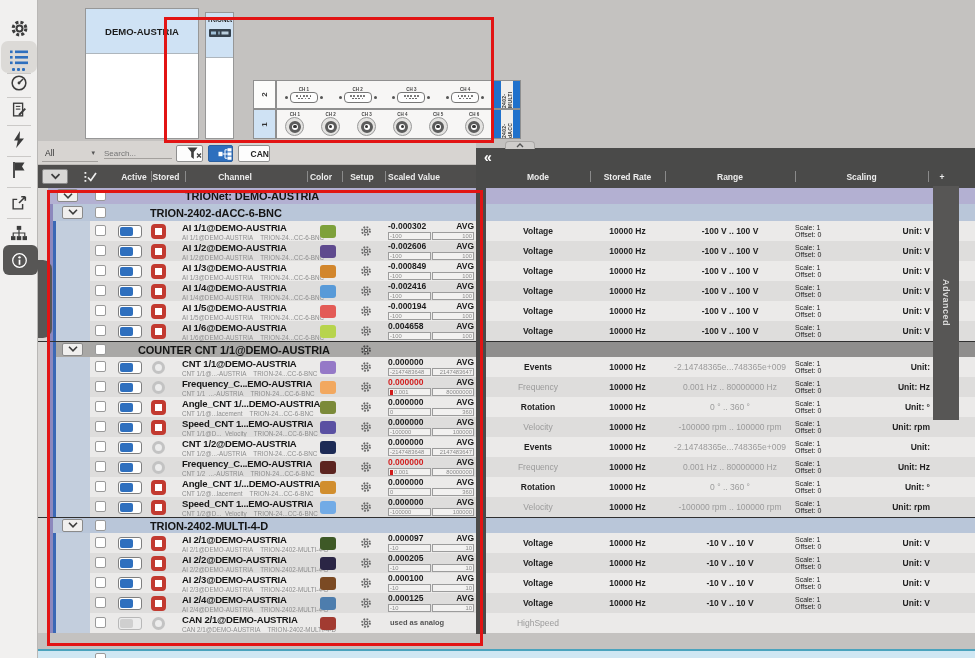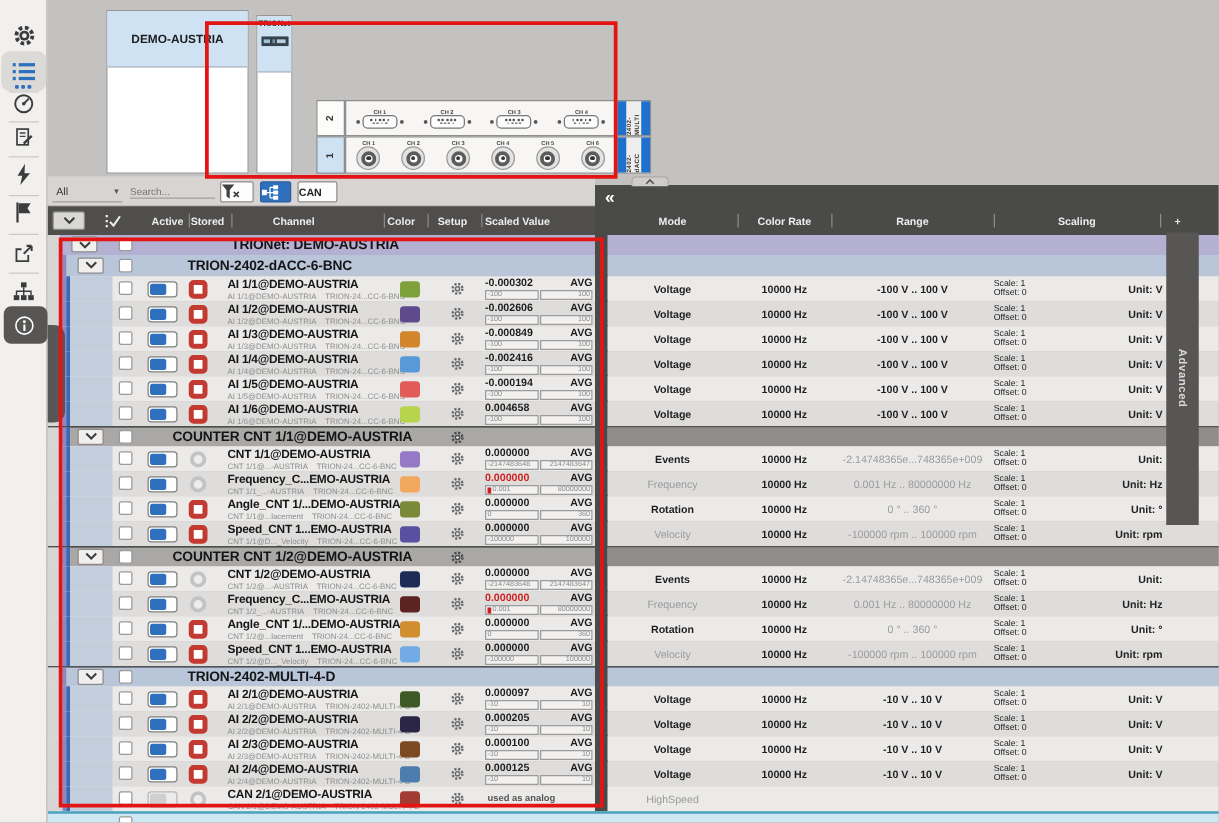--- a/index.html
+++ b/index.html
@@ -45,21 +45,21 @@
   .strip .bmid {width:12px;display:flex;align-items:center;justify-content:center}
   .strip .bmid span {writing-mode:vertical-rl;transform:rotate(180deg);font-size:5px;font-weight:700;color:#333;letter-spacing:.3px}
 
   
   #toolbar {position:absolute;left:38px;top:141px;width:438px;height:24px;background:#d7d4d1;border-bottom:1px solid #bdbab7}
   .tb {position:absolute;top:4px;height:17px;display:flex;align-items:center}
   #tb-all {left:4px;width:56px;padding:0 3px;justify-content:space-between;font-size:8.5px;color:#333;border-bottom:1px solid #a3a09d}
   #tb-all .tri {font-size:7px;color:#555}
   #tb-search {left:66px;width:70px}
   #tb-search input {width:68px;border:0;border-bottom:1px solid #a3a09d;background:transparent;font-size:8px;color:#666;outline:none;font-family:inherit}
-  .tbbtn {background:#fdfdfd;border:1px solid #8f8f8f;border-radius:2px;display:flex;align-items:center;justify-content:flex-start}
+  .tbbtn {background:#fdfdfd;border:1px solid #8f8f8f;border-radius:2px;display:flex;align-items:center;justify-content:flex-end}
   #tb-filter {left:138px;width:27px}
   #tb-tree {left:170px;width:25px;background:#2e6fbe;border-color:#2a5f9f}
   #tb-can {left:200px;width:32px;font-size:8.5px;font-weight:700;color:#222}
 
   
   #lheader {position:absolute;left:38px;top:165px;width:438px;height:23px;background:#4f4e4d;z-index:1}
   #lh-chev {position:absolute;left:4px;top:4px;width:26px;height:15px;background:#d9d8d6;border:1px solid #8a8a8a;border-radius:2px;display:flex;align-items:center;justify-content:center}
   .lh-lab {position:absolute;top:0;height:23px;display:flex;align-items:center;justify-content:center;font-size:8.5px;font-weight:600;color:#ececec}
   .hsep {position:absolute;top:6px;width:1px;height:11px;background:#8a8a8a}
 
@@ -464,21 +464,21 @@
 
 <div id="collapse-tab">
   <svg width="8" height="5" viewBox="0 0 8 5">
       <path d="M1 4 L4 1 L7 4" fill="none" stroke="#555" stroke-width="1.4"></path>
     </svg>
 </div>
 
 <div id="rheader">
   <div id="rh-collapse">«</div>
   <div class="rh-lab" style="left:10px;width:104px">Mode</div>
-  <div class="rh-lab" style="left:114px;width:75px">Color Rate</div>
+  <div class="rh-lab" style="left:114px;width:75px">Stored Rate</div>
   <div class="rh-lab" style="left:189px;width:130px">Range</div>
   <div class="rh-lab" style="left:319px;width:133px">Scaling</div>
   <div class="rh-lab" style="left:452px;width:28px">+</div>
   <div class="hsep" style="left:114px;top:23px"></div>
     <div class="hsep" style="left:189px;top:23px"></div>
   <div class="hsep" style="left:319px;top:23px"></div>
     <div class="hsep" style="left:452px;top:23px"></div>
 </div>
 
 <div id="rows">
@@ -1010,247 +1010,226 @@
       <div class="rdiv"></div>
       <div class="rc mode dim">Velocity</div>
       <div class="rc rate">10000 Hz</div>
       <div class="rc range dim">-100000 rpm .. 100000 rpm</div>
       <div class="rc scal">
         <span>Scale: 1</span>
         <span>Offset: 0</span>
       </div>
       <div class="rc unit">Unit: rpm</div>
     </div>
-    <div class="row gcnt">
-      <div class="pad"></div>
-      <div class="gp"></div>
-      <div class="gb"></div>
+    <div class="row ch a0">
+      <div class="pad"></div>
+      <div class="gp"></div>
+      <div class="gb"></div>
+      <div class="ind"></div>
+      <div class="cb"></div>
+      <div class="tg">
+        <div class="tgk"></div>
+      </div>
+      <div class="st gray"></div>
+      <div class="nb">
+        <div class="nm">CNT 1/2@DEMO-AUSTRIA</div>
+        <div class="sbt">
+          <span>CNT 1/2@...-AUSTRIA</span>
+          <span>TRION-24...CC-6-BNC</span>
+        </div>
+      </div>
+      <div class="sw" style="background: rgb(29, 43, 86);"></div>
+      <div class="gearw">
+        <svg width="12" height="12" viewBox="0 0 16 16">
+          <circle cx="8" cy="8" r="5.2" fill="none" stroke="#6a6a6a" stroke-width="2.6" stroke-dasharray="2.3 1.8"></circle>
+          <circle cx="8" cy="8" r="3" fill="#6a6a6a"></circle>
+          <circle cx="8" cy="8" r="1.4" fill="#ececec"></circle>
+        </svg>
+      </div>
+      <div class="vb">
+        <div class="vline">
+          <span>0.000000</span>
+          <span>AVG</span>
+        </div>
+        <div class="bar">
+          <div class="bmin">
+            <span>-2147483648</span>
+          </div>
+          <div class="bmaxx">
+            <span>2147483647</span>
+          </div>
+        </div>
+      </div>
+      <div class="rdiv"></div>
+      <div class="rc mode">Events</div>
+      <div class="rc rate">10000 Hz</div>
+      <div class="rc range dim">-2.14748365e...748365e+009</div>
+      <div class="rc scal">
+        <span>Scale: 1</span>
+        <span>Offset: 0</span>
+      </div>
+      <div class="rc unit">Unit:</div>
+    </div>
+    <div class="row ch a1">
+      <div class="pad"></div>
+      <div class="gp"></div>
+      <div class="gb"></div>
+      <div class="ind"></div>
+      <div class="cb"></div>
+      <div class="tg">
+        <div class="tgk"></div>
+      </div>
+      <div class="st gray"></div>
+      <div class="nb">
+        <div class="nm">Frequency_C...EMO-AUSTRIA</div>
+        <div class="sbt">
+          <span>CNT 1/2_...-AUSTRIA</span>
+          <span>TRION-24...CC-6-BNC</span>
+        </div>
+      </div>
+      <div class="sw" style="background: rgb(92, 36, 32);"></div>
+      <div class="gearw">
+        <svg width="12" height="12" viewBox="0 0 16 16">
+          <circle cx="8" cy="8" r="5.2" fill="none" stroke="#6a6a6a" stroke-width="2.6" stroke-dasharray="2.3 1.8"></circle>
+          <circle cx="8" cy="8" r="3" fill="#6a6a6a"></circle>
+          <circle cx="8" cy="8" r="1.4" fill="#ececec"></circle>
+        </svg>
+      </div>
+      <div class="vb">
+        <div class="vline">
+          <span class="vred">0.000000</span>
+          <span>AVG</span>
+        </div>
+        <div class="bar">
+          <div class="bmin">
+            <i class="redchip"></i>
+            <span>0.001</span>
+          </div>
+          <div class="bmaxx">
+            <span>80000000</span>
+          </div>
+        </div>
+      </div>
+      <div class="rdiv"></div>
+      <div class="rc mode dim">Frequency</div>
+      <div class="rc rate">10000 Hz</div>
+      <div class="rc range dim">0.001 Hz .. 80000000 Hz</div>
+      <div class="rc scal">
+        <span>Scale: 1</span>
+        <span>Offset: 0</span>
+      </div>
+      <div class="rc unit">Unit: Hz</div>
+    </div>
+    <div class="row ch a0">
+      <div class="pad"></div>
+      <div class="gp"></div>
+      <div class="gb"></div>
+      <div class="ind"></div>
+      <div class="cb"></div>
+      <div class="tg">
+        <div class="tgk"></div>
+      </div>
+      <div class="st red"></div>
+      <div class="nb">
+        <div class="nm">Angle_CNT 1/...DEMO-AUSTRIA</div>
+        <div class="sbt">
+          <span>CNT 1/2@...lacement</span>
+          <span>TRION-24...CC-6-BNC</span>
+        </div>
+      </div>
+      <div class="sw" style="background: rgb(209, 142, 46);"></div>
+      <div class="gearw">
+        <svg width="12" height="12" viewBox="0 0 16 16">
+          <circle cx="8" cy="8" r="5.2" fill="none" stroke="#6a6a6a" stroke-width="2.6" stroke-dasharray="2.3 1.8"></circle>
+          <circle cx="8" cy="8" r="3" fill="#6a6a6a"></circle>
+          <circle cx="8" cy="8" r="1.4" fill="#ececec"></circle>
+        </svg>
+      </div>
+      <div class="vb">
+        <div class="vline">
+          <span>0.000000</span>
+          <span>AVG</span>
+        </div>
+        <div class="bar">
+          <div class="bmin">
+            <span>0</span>
+          </div>
+          <div class="bmaxx">
+            <span>360</span>
+          </div>
+        </div>
+      </div>
+      <div class="rdiv"></div>
+      <div class="rc mode">Rotation</div>
+      <div class="rc rate">10000 Hz</div>
+      <div class="rc range dim">0 ° .. 360 °</div>
+      <div class="rc scal">
+        <span>Scale: 1</span>
+        <span>Offset: 0</span>
+      </div>
+      <div class="rc unit">Unit: °</div>
+    </div>
+    <div class="row ch a1">
+      <div class="pad"></div>
+      <div class="gp"></div>
+      <div class="gb"></div>
+      <div class="ind"></div>
+      <div class="cb"></div>
+      <div class="tg">
+        <div class="tgk"></div>
+      </div>
+      <div class="st red"></div>
+      <div class="nb">
+        <div class="nm">Speed_CNT 1...EMO-AUSTRIA</div>
+        <div class="sbt">
+          <span>CNT 1/2@D..._Velocity</span>
+          <span>TRION-24...CC-6-BNC</span>
+        </div>
+      </div>
+      <div class="sw" style="background: rgb(114, 171, 230);"></div>
+      <div class="gearw">
+        <svg width="12" height="12" viewBox="0 0 16 16">
+          <circle cx="8" cy="8" r="5.2" fill="none" stroke="#6a6a6a" stroke-width="2.6" stroke-dasharray="2.3 1.8"></circle>
+          <circle cx="8" cy="8" r="3" fill="#6a6a6a"></circle>
+          <circle cx="8" cy="8" r="1.4" fill="#ececec"></circle>
+        </svg>
+      </div>
+      <div class="vb">
+        <div class="vline">
+          <span>0.000000</span>
+          <span>AVG</span>
+        </div>
+        <div class="bar">
+          <div class="bmin">
+            <span>-100000</span>
+          </div>
+          <div class="bmaxx">
+            <span>100000</span>
+          </div>
+        </div>
+      </div>
+      <div class="rdiv"></div>
+      <div class="rc mode dim">Velocity</div>
+      <div class="rc rate">10000 Hz</div>
+      <div class="rc range dim">-100000 rpm .. 100000 rpm</div>
+      <div class="rc scal">
+        <span>Scale: 1</span>
+        <span>Offset: 0</span>
+      </div>
+      <div class="rc unit">Unit: rpm</div>
+    </div>
+    <div class="row gboard2 bt">
+      <div class="pad"></div>
+      <div class="gp"></div>
       <div class="gchev" style="left: 24px;">
         <svg width="10" height="6" viewBox="0 0 10 6">
           <path d="M1 0.8 L5 4.8 L9 0.8" fill="none" stroke="#3c3c3c" stroke-width="1.6"></path>
         </svg>
       </div>
       <div class="cb"></div>
-      <div class="glabel" style="left: 100px;">COUNTER CNT 1/2@DEMO-AUSTRIA</div>
-      <div class="gearw">
-        <svg width="12" height="12" viewBox="0 0 16 16">
-          <circle cx="8" cy="8" r="5.2" fill="none" stroke="#4a4a4a" stroke-width="2.6" stroke-dasharray="2.3 1.8"></circle>
-          <circle cx="8" cy="8" r="3" fill="#4a4a4a"></circle>
-          <circle cx="8" cy="8" r="1.4" fill="#ececec"></circle>
-        </svg>
-      </div>
-      <div class="rdiv"></div>
-      <div class="rband"></div>
-    </div>
-    <div class="row ch a0">
-      <div class="pad"></div>
-      <div class="gp"></div>
-      <div class="gb"></div>
-      <div class="ind"></div>
-      <div class="cb"></div>
-      <div class="tg">
-        <div class="tgk"></div>
-      </div>
-      <div class="st gray"></div>
-      <div class="nb">
-        <div class="nm">CNT 1/2@DEMO-AUSTRIA</div>
-        <div class="sbt">
-          <span>CNT 1/2@...-AUSTRIA</span>
-          <span>TRION-24...CC-6-BNC</span>
-        </div>
-      </div>
-      <div class="sw" style="background: rgb(29, 43, 86);"></div>
-      <div class="gearw">
-        <svg width="12" height="12" viewBox="0 0 16 16">
-          <circle cx="8" cy="8" r="5.2" fill="none" stroke="#6a6a6a" stroke-width="2.6" stroke-dasharray="2.3 1.8"></circle>
-          <circle cx="8" cy="8" r="3" fill="#6a6a6a"></circle>
-          <circle cx="8" cy="8" r="1.4" fill="#ececec"></circle>
-        </svg>
-      </div>
-      <div class="vb">
-        <div class="vline">
-          <span>0.000000</span>
-          <span>AVG</span>
-        </div>
-        <div class="bar">
-          <div class="bmin">
-            <span>-2147483648</span>
-          </div>
-          <div class="bmaxx">
-            <span>2147483647</span>
-          </div>
-        </div>
-      </div>
-      <div class="rdiv"></div>
-      <div class="rc mode">Events</div>
-      <div class="rc rate">10000 Hz</div>
-      <div class="rc range dim">-2.14748365e...748365e+009</div>
-      <div class="rc scal">
-        <span>Scale: 1</span>
-        <span>Offset: 0</span>
-      </div>
-      <div class="rc unit">Unit:</div>
-    </div>
-    <div class="row ch a1">
-      <div class="pad"></div>
-      <div class="gp"></div>
-      <div class="gb"></div>
-      <div class="ind"></div>
-      <div class="cb"></div>
-      <div class="tg">
-        <div class="tgk"></div>
-      </div>
-      <div class="st gray"></div>
-      <div class="nb">
-        <div class="nm">Frequency_C...EMO-AUSTRIA</div>
-        <div class="sbt">
-          <span>CNT 1/2_...-AUSTRIA</span>
-          <span>TRION-24...CC-6-BNC</span>
-        </div>
-      </div>
-      <div class="sw" style="background: rgb(92, 36, 32);"></div>
-      <div class="gearw">
-        <svg width="12" height="12" viewBox="0 0 16 16">
-          <circle cx="8" cy="8" r="5.2" fill="none" stroke="#6a6a6a" stroke-width="2.6" stroke-dasharray="2.3 1.8"></circle>
-          <circle cx="8" cy="8" r="3" fill="#6a6a6a"></circle>
-          <circle cx="8" cy="8" r="1.4" fill="#ececec"></circle>
-        </svg>
-      </div>
-      <div class="vb">
-        <div class="vline">
-          <span class="vred">0.000000</span>
-          <span>AVG</span>
-        </div>
-        <div class="bar">
-          <div class="bmin">
-            <i class="redchip"></i>
-            <span>0.001</span>
-          </div>
-          <div class="bmaxx">
-            <span>80000000</span>
-          </div>
-        </div>
-      </div>
-      <div class="rdiv"></div>
-      <div class="rc mode dim">Frequency</div>
-      <div class="rc rate">10000 Hz</div>
-      <div class="rc range dim">0.001 Hz .. 80000000 Hz</div>
-      <div class="rc scal">
-        <span>Scale: 1</span>
-        <span>Offset: 0</span>
-      </div>
-      <div class="rc unit">Unit: Hz</div>
-    </div>
-    <div class="row ch a0">
-      <div class="pad"></div>
-      <div class="gp"></div>
-      <div class="gb"></div>
-      <div class="ind"></div>
-      <div class="cb"></div>
-      <div class="tg">
-        <div class="tgk"></div>
-      </div>
-      <div class="st red"></div>
-      <div class="nb">
-        <div class="nm">Angle_CNT 1/...DEMO-AUSTRIA</div>
-        <div class="sbt">
-          <span>CNT 1/2@...lacement</span>
-          <span>TRION-24...CC-6-BNC</span>
-        </div>
-      </div>
-      <div class="sw" style="background: rgb(209, 142, 46);"></div>
-      <div class="gearw">
-        <svg width="12" height="12" viewBox="0 0 16 16">
-          <circle cx="8" cy="8" r="5.2" fill="none" stroke="#6a6a6a" stroke-width="2.6" stroke-dasharray="2.3 1.8"></circle>
-          <circle cx="8" cy="8" r="3" fill="#6a6a6a"></circle>
-          <circle cx="8" cy="8" r="1.4" fill="#ececec"></circle>
-        </svg>
-      </div>
-      <div class="vb">
-        <div class="vline">
-          <span>0.000000</span>
-          <span>AVG</span>
-        </div>
-        <div class="bar">
-          <div class="bmin">
-            <span>0</span>
-          </div>
-          <div class="bmaxx">
-            <span>360</span>
-          </div>
-        </div>
-      </div>
-      <div class="rdiv"></div>
-      <div class="rc mode">Rotation</div>
-      <div class="rc rate">10000 Hz</div>
-      <div class="rc range dim">0 ° .. 360 °</div>
-      <div class="rc scal">
-        <span>Scale: 1</span>
-        <span>Offset: 0</span>
-      </div>
-      <div class="rc unit">Unit: °</div>
-    </div>
-    <div class="row ch a1">
-      <div class="pad"></div>
-      <div class="gp"></div>
-      <div class="gb"></div>
-      <div class="ind"></div>
-      <div class="cb"></div>
-      <div class="tg">
-        <div class="tgk"></div>
-      </div>
-      <div class="st red"></div>
-      <div class="nb">
-        <div class="nm">Speed_CNT 1...EMO-AUSTRIA</div>
-        <div class="sbt">
-          <span>CNT 1/2@D..._Velocity</span>
-          <span>TRION-24...CC-6-BNC</span>
-        </div>
-      </div>
-      <div class="sw" style="background: rgb(114, 171, 230);"></div>
-      <div class="gearw">
-        <svg width="12" height="12" viewBox="0 0 16 16">
-          <circle cx="8" cy="8" r="5.2" fill="none" stroke="#6a6a6a" stroke-width="2.6" stroke-dasharray="2.3 1.8"></circle>
-          <circle cx="8" cy="8" r="3" fill="#6a6a6a"></circle>
-          <circle cx="8" cy="8" r="1.4" fill="#ececec"></circle>
-        </svg>
-      </div>
-      <div class="vb">
-        <div class="vline">
-          <span>0.000000</span>
-          <span>AVG</span>
-        </div>
-        <div class="bar">
-          <div class="bmin">
-            <span>-100000</span>
-          </div>
-          <div class="bmaxx">
-            <span>100000</span>
-          </div>
-        </div>
-      </div>
-      <div class="rdiv"></div>
-      <div class="rc mode dim">Velocity</div>
-      <div class="rc rate">10000 Hz</div>
-      <div class="rc range dim">-100000 rpm .. 100000 rpm</div>
-      <div class="rc scal">
-        <span>Scale: 1</span>
-        <span>Offset: 0</span>
-      </div>
-      <div class="rc unit">Unit: rpm</div>
-    </div>
-    <div class="row gboard2 bt">
-      <div class="pad"></div>
-      <div class="gp"></div>
-      <div class="gchev" style="left: 24px;">
-        <svg width="10" height="6" viewBox="0 0 10 6">
-          <path d="M1 0.8 L5 4.8 L9 0.8" fill="none" stroke="#3c3c3c" stroke-width="1.6"></path>
-        </svg>
-      </div>
-      <div class="cb"></div>
       <div class="glabel" style="left: 112px;">TRION-2402-MULTI-4-D</div>
       <div class="rdiv"></div>
     </div>
     <div class="row ch a0">
       <div class="pad"></div>
       <div class="gp"></div>
       <div class="gb"></div>
       <div class="ind"></div>
       <div class="cb"></div>
       <div class="tg">

